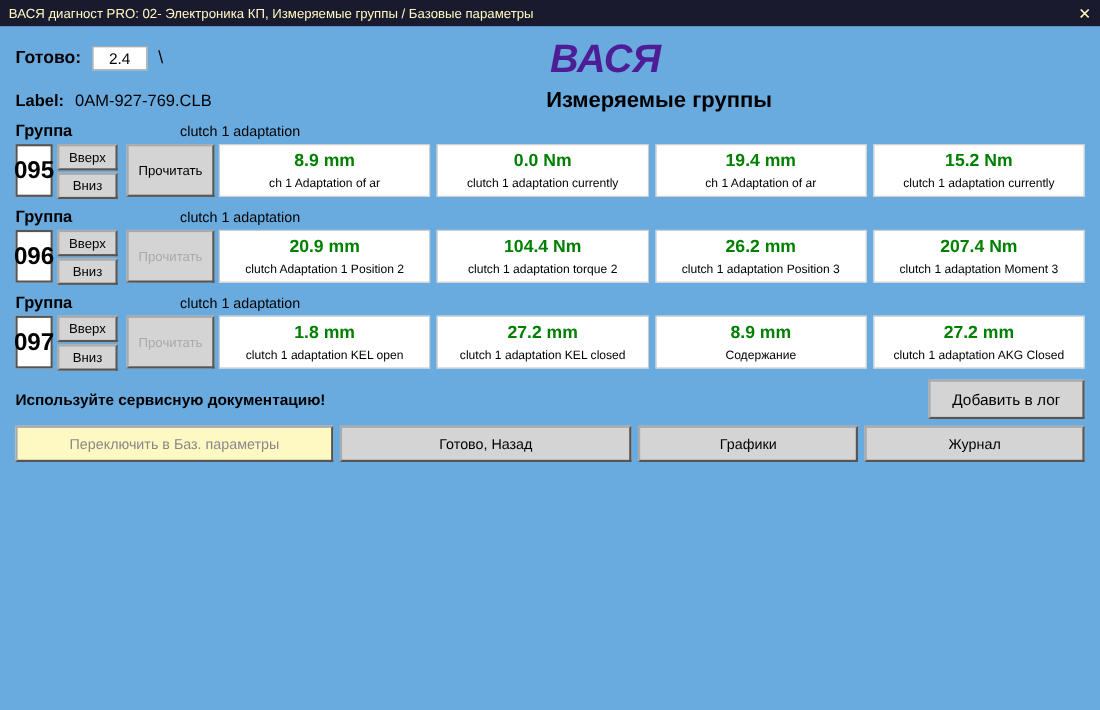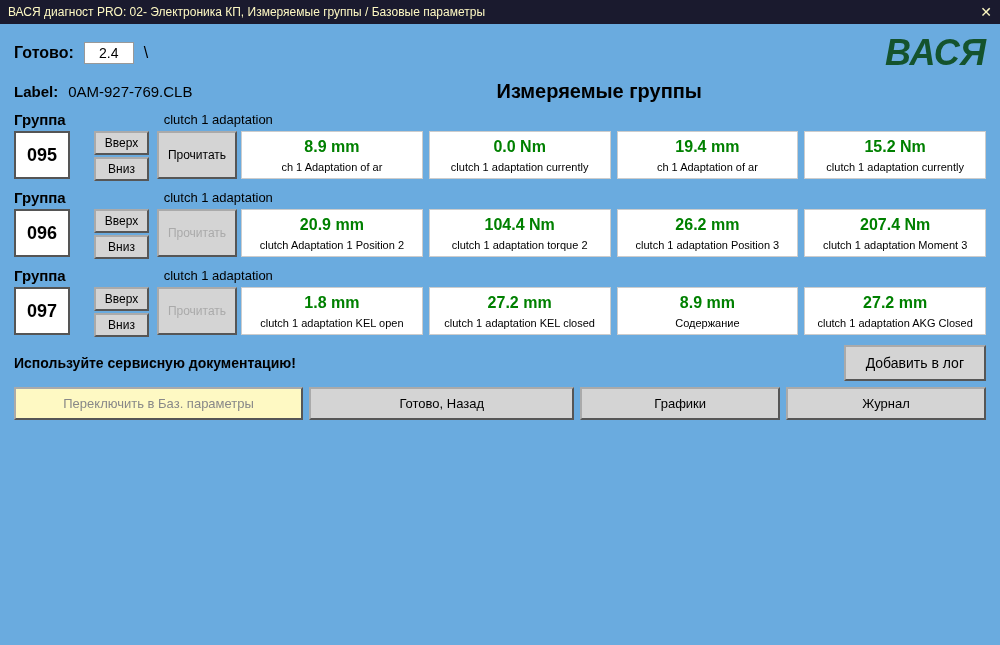--- a/index.html
+++ b/index.html
@@ -46,24 +46,24 @@
       background: white;
       border: 1px solid #999;
       padding: 2px 8px;
       font-size: 14px;
       min-width: 50px;
       text-align: center;
     }
     .freq-slash { font-size: 16px; color: #000; }
     .app-title {
       flex: 1;
-      text-align: right;
+      text-align: left;
       font-size: 36px;
       font-weight: bold;
-      color: #14532d;
+      color: #4c1d95;
       font-style: italic;
     }
     .label-row {
       display: flex;
       align-items: center;
       margin-bottom: 8px;
     }
     .label-key { font-size: 15px; font-weight: bold; color: #000; margin-right: 10px; }
     .label-val { font-size: 15px; color: #000; margin-right: 20px; }
     .page-title {
@@ -83,28 +83,28 @@
     }
     .group-label { font-size: 15px; font-weight: bold; color: #000; margin-right: 8px; }
     .group-header-title {
       margin-left: 90px;
       font-size: 13px;
       color: #000;
     }
     .group-num-box {
       background: white;
       border: 2px solid #555;
-      width: 56px;
+      width: 34px;
       height: 48px;
       display: flex;
       align-items: center;
       justify-content: center;
-      font-size: 18px;
-      font-weight: bold;
-      margin-right: 20px;
+      font-size: 22px;
+      font-weight: bold;
+      margin-right: 0;
     }
     .btn-col {
       display: flex;
       flex-direction: column;
       gap: 2px;
       margin-right: 4px;
     }
     .btn-up-down {
       background: #d4d4d4;
       border: 2px outset #aaa;

